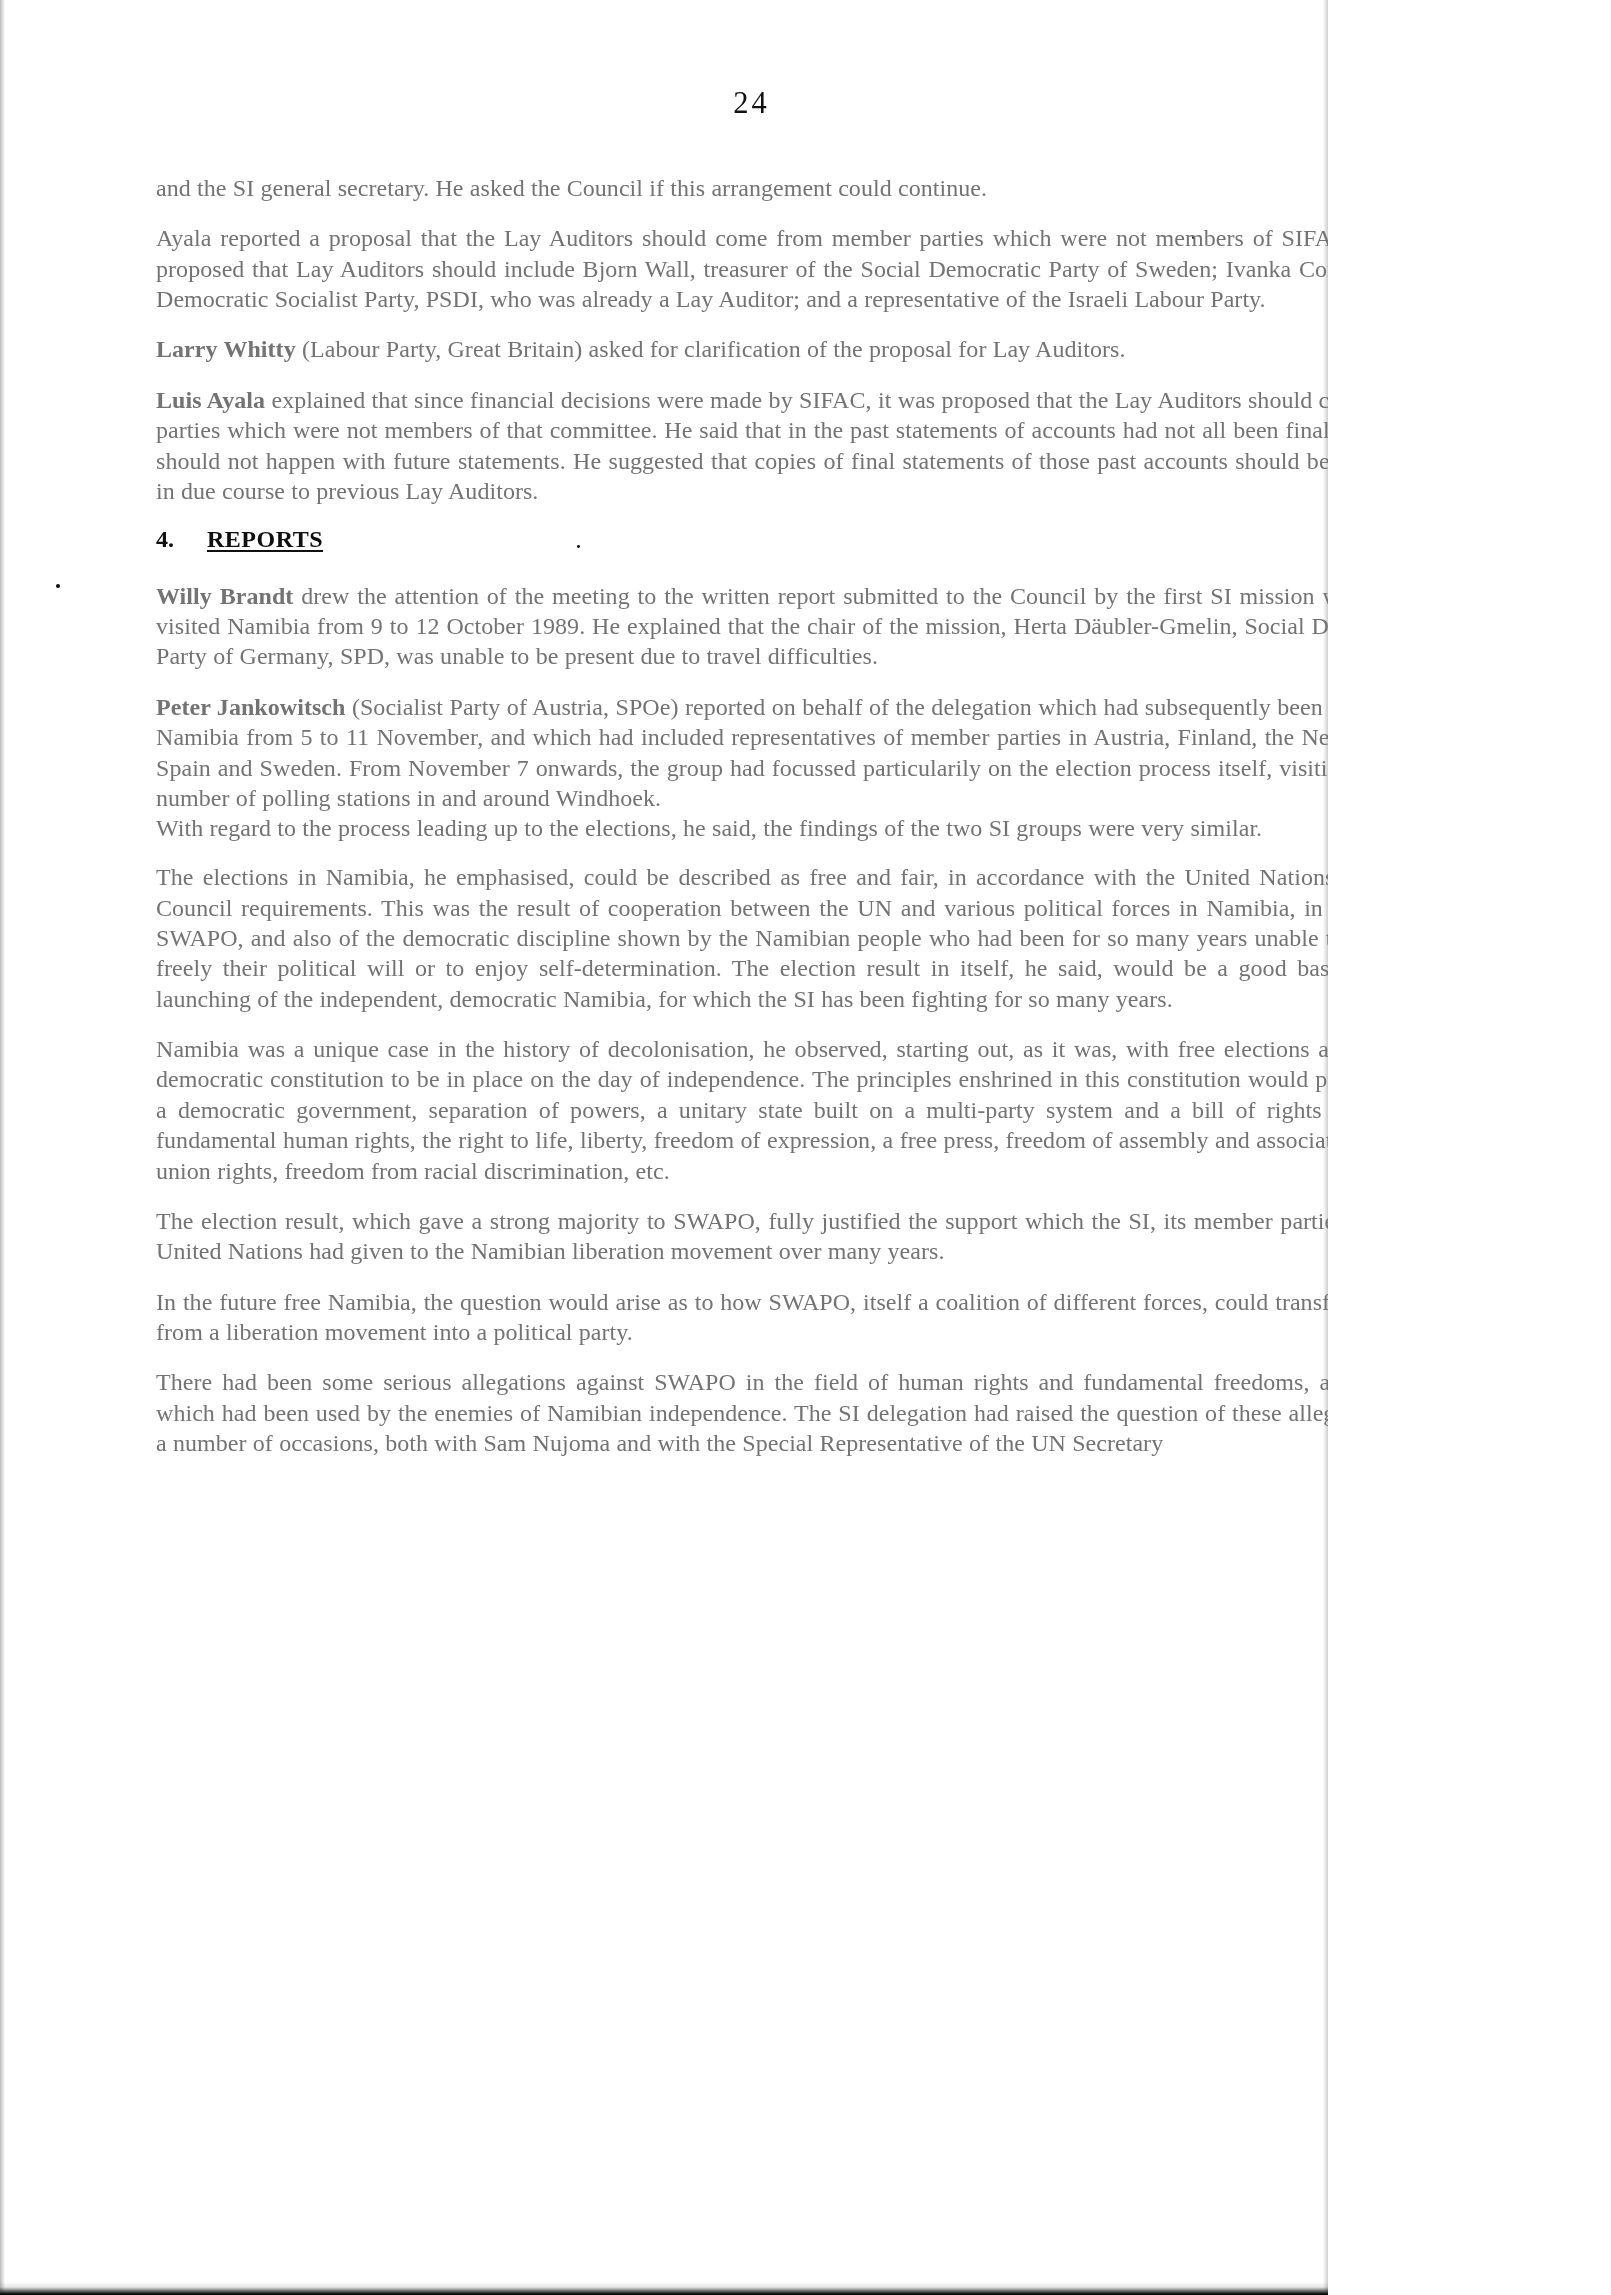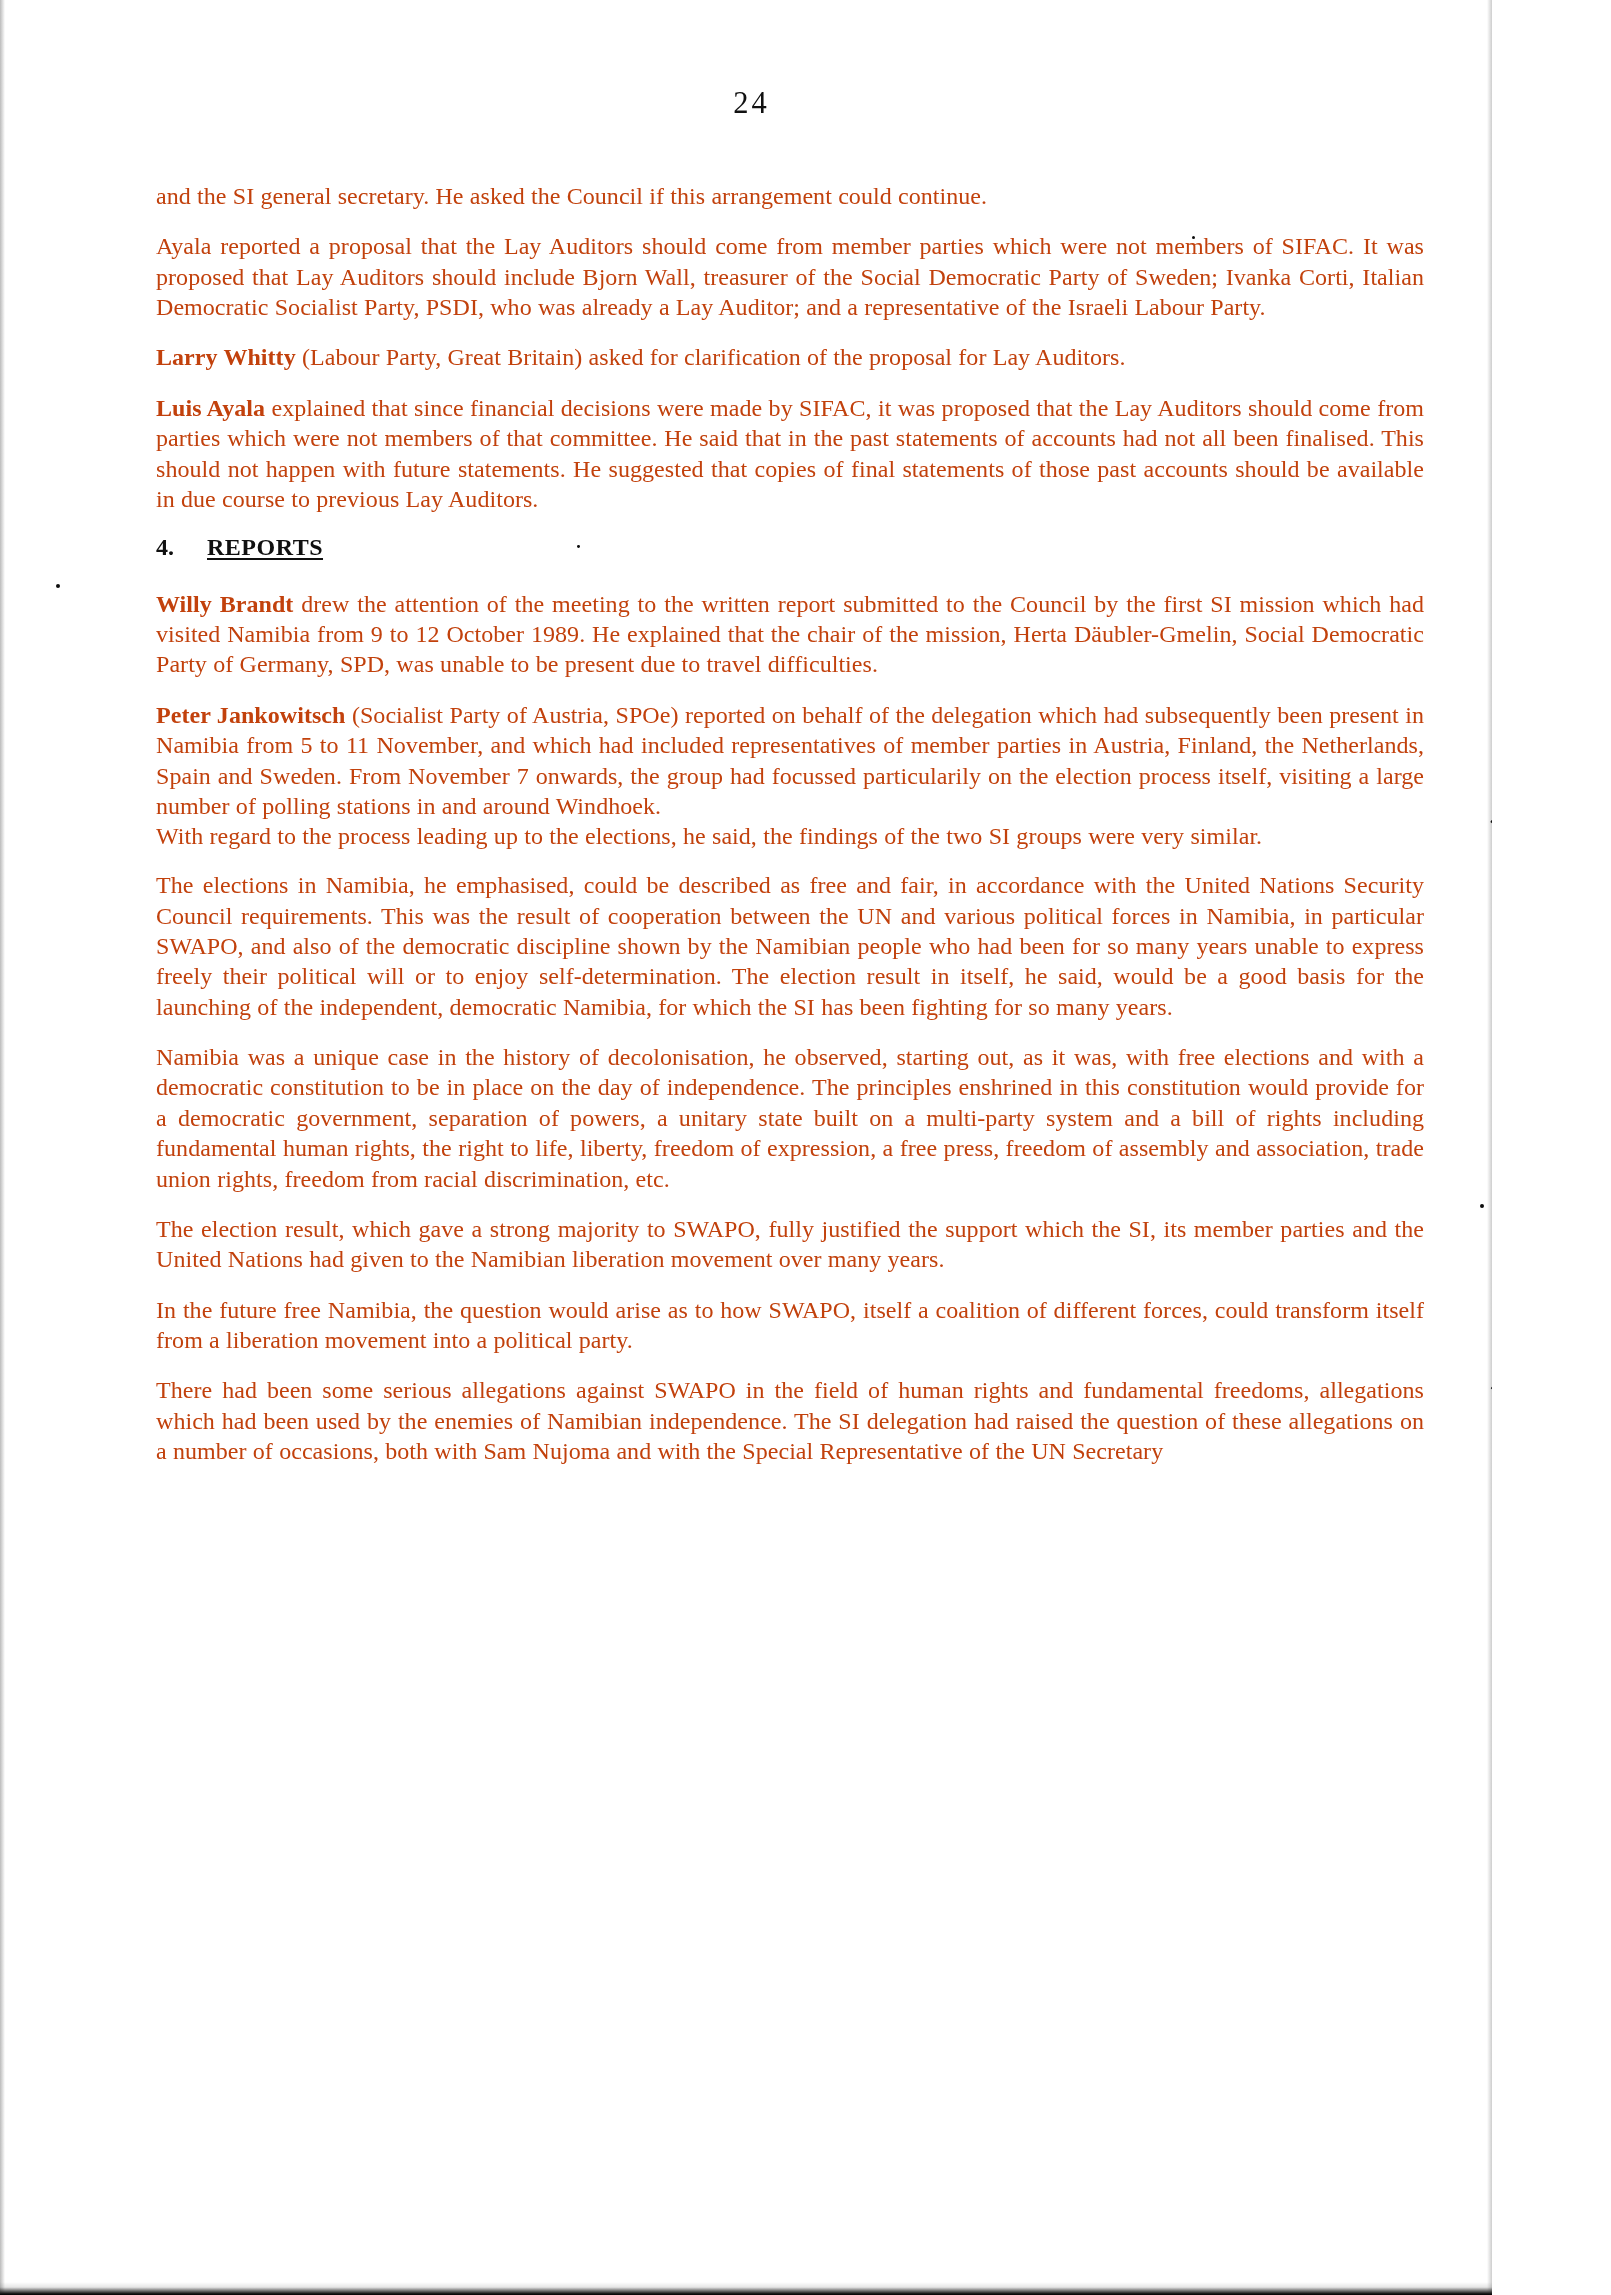--- a/index.html
+++ b/index.html
@@ -5,21 +5,21 @@
   html, body {
     margin: 0;
     padding: 0;
     background: #ffffff;
   }
   body {
     font-family: "Liberation Serif", "DejaVu Serif", serif;
   }
   .page {
     position: relative;
-    width: 1492px;
+    width: 1328px;
     height: 2295px;
     background: #ffffff;
     overflow: hidden;
     box-sizing: border-box;
     text-decoration: underline;
   }
   
   .scan-edge-bottom {
     position: absolute;
     left: 0;
@@ -65,25 +65,25 @@
   }
 
   .body-col {
     position: absolute;
     left: 156px;
     top: 173px;
     width: 1268px;
   }
 
   p.para {
-    margin: 8px 0 20px 0;
+    margin: 0 0 20px 0;
     font-size: 24px;
     line-height: 1.265;
     text-align: justify;
-    color: #c2410c;
+    color: #737373;
     letter-spacing: 0.05px;
     word-spacing: 0.2px;
   }
   p.para.nojust {
     text-align: left;
   }
   p.para.tight {
     margin-bottom: 18.7px;
   }
   b, .b {

